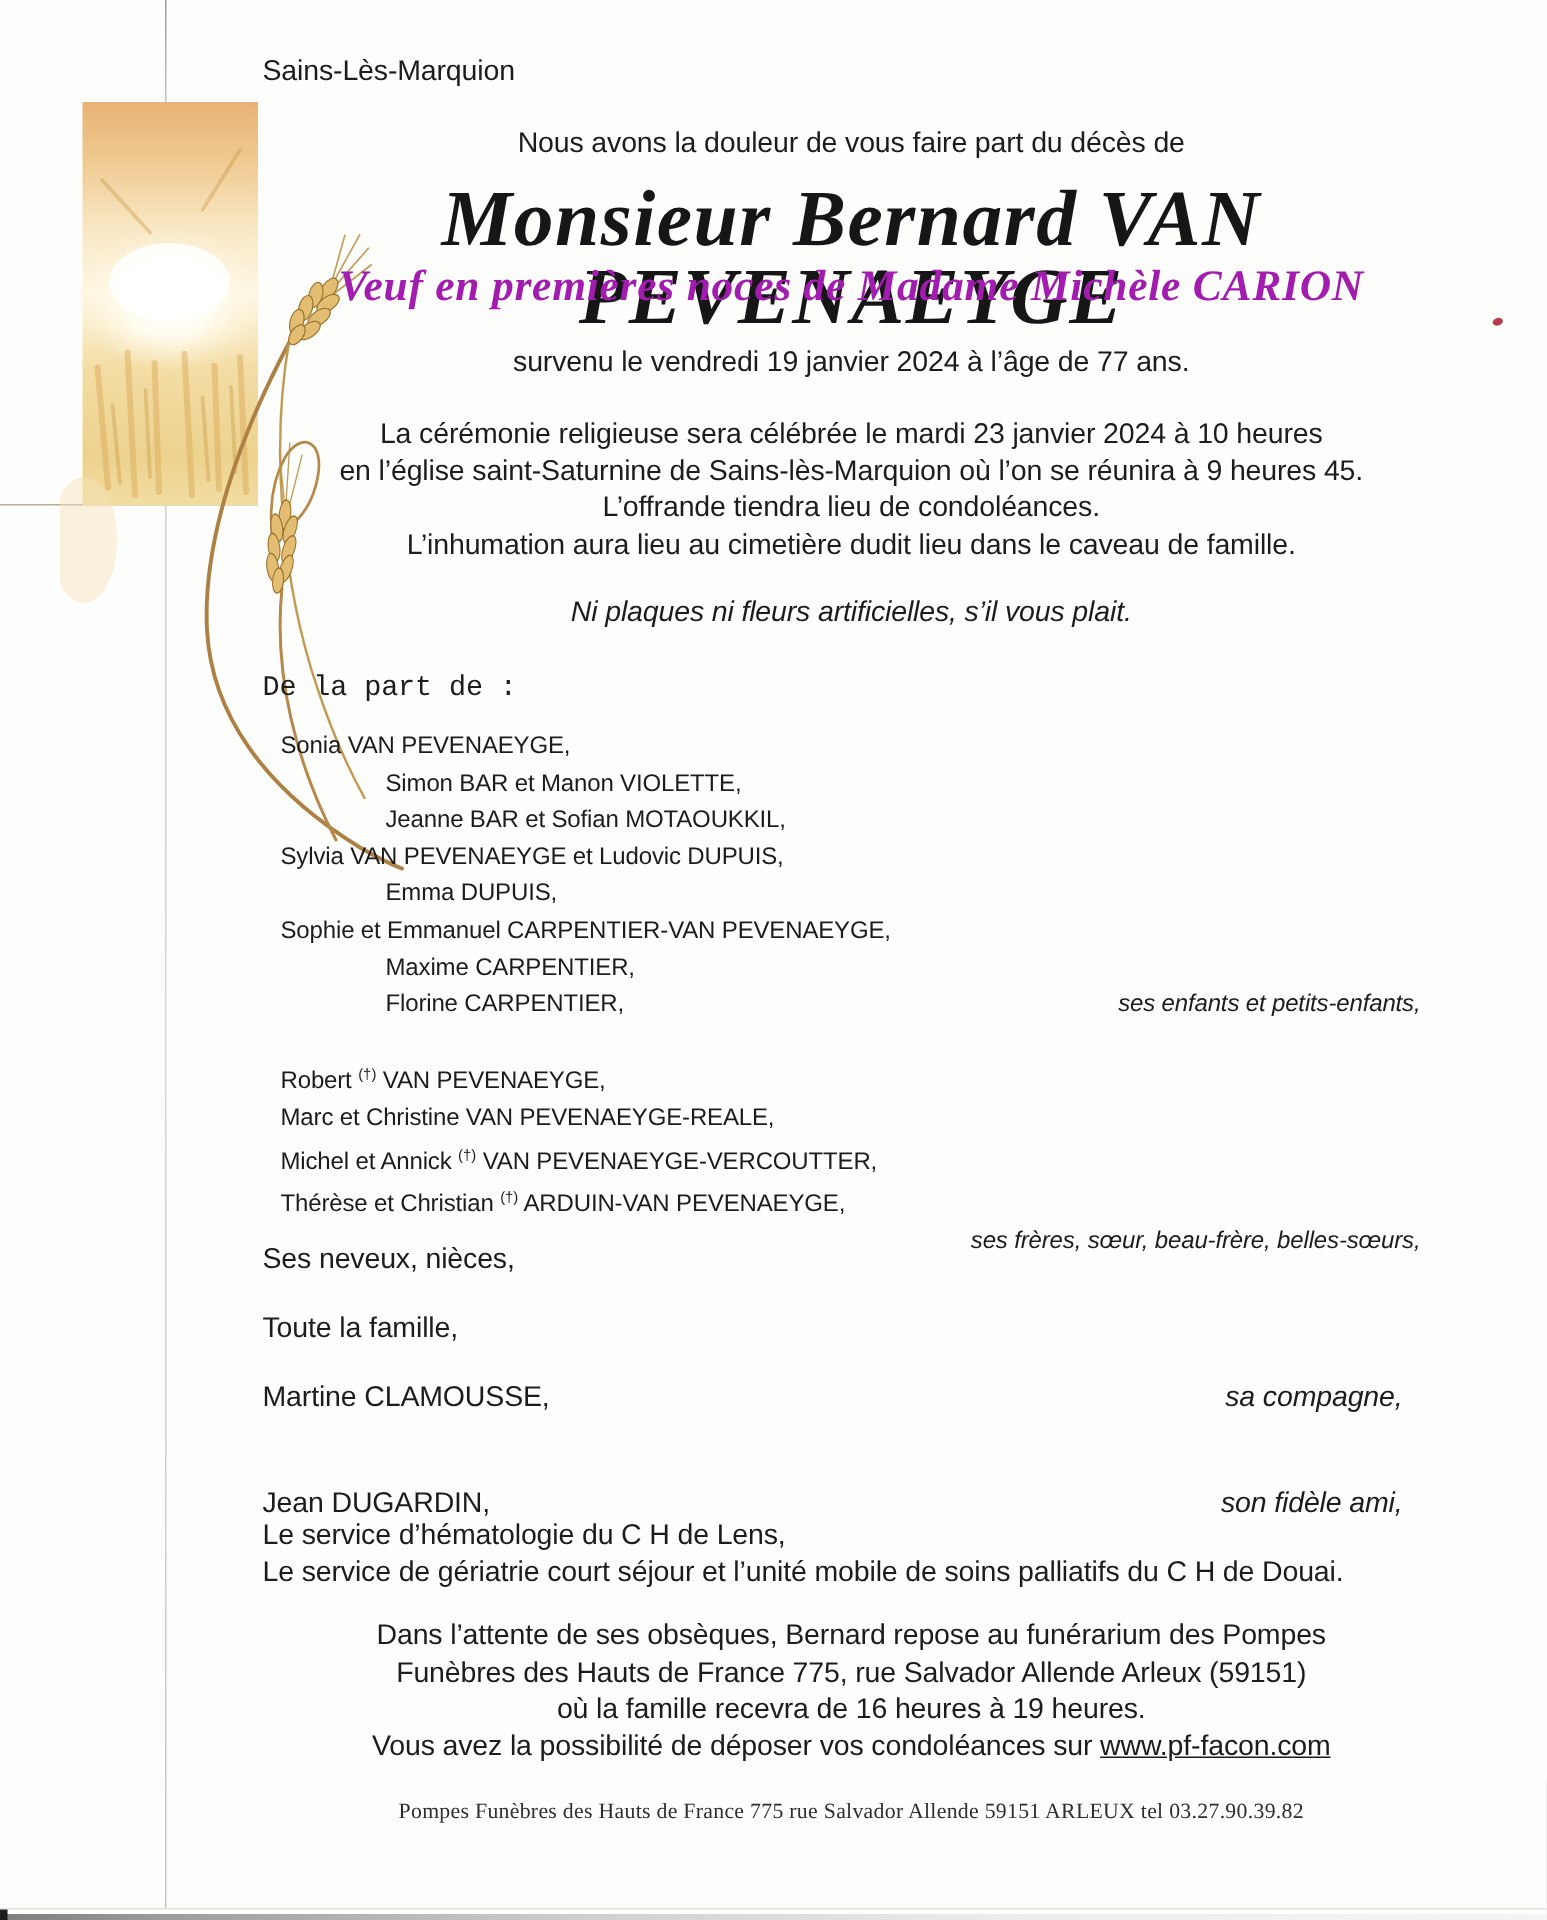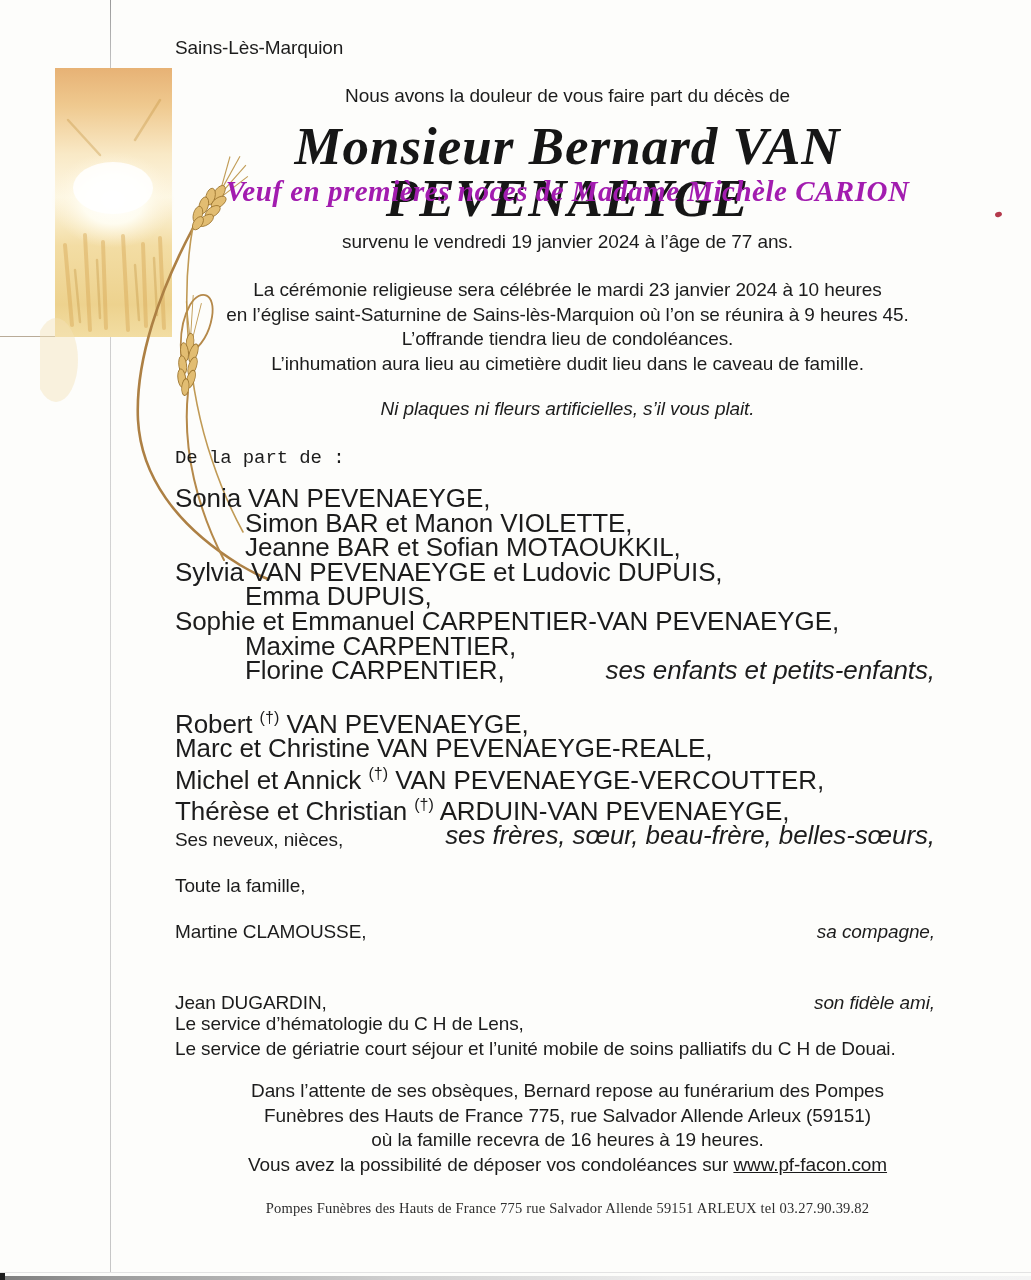--- a/index.html
+++ b/index.html
@@ -27,21 +27,21 @@
   .city { top:36px; }
   .intro { top:84px; }
   .title { top:120px; font-family:"Liberation Serif", serif; font-weight:bold; font-style:italic;
            font-size:53px; line-height:52px; letter-spacing:1px; color:#161616; }
   .subtitle { top:173px; font-family:"Liberation Serif", serif; font-weight:bold; font-style:italic;
            font-size:29px; line-height:36px; letter-spacing:0.5px; color:#a21caf; }
   .death { top:230px; }
   .ceremony { top:278px; }
   .request { top:397px; font-style:italic; }
   .from-label { top:446px;font-family:Liberation Mono, monospace; }
-  .block { position:absolute; left:0; width:100%; font-size:26px; line-height:24.6px; letter-spacing:-0.1px; }
+  .block { position:absolute; left:12px; width:100%; font-size:16px; line-height:24.6px; letter-spacing:-0.1px; }
   .children-block { top:486px; }
   .siblings-block { top:705px; }
   .indent { padding-left:70px; }
   .rel-line { position:relative; }
   .relation { position:absolute; right:25px; top:0; font-style:italic; }
   .right-line { text-align:right; padding-right:25px; box-sizing:border-box; font-style:italic; }
   .nephews { top:828px; }
   .family { top:874px; }
   .companion { top:920px; }
   .friend { top:966px; }

